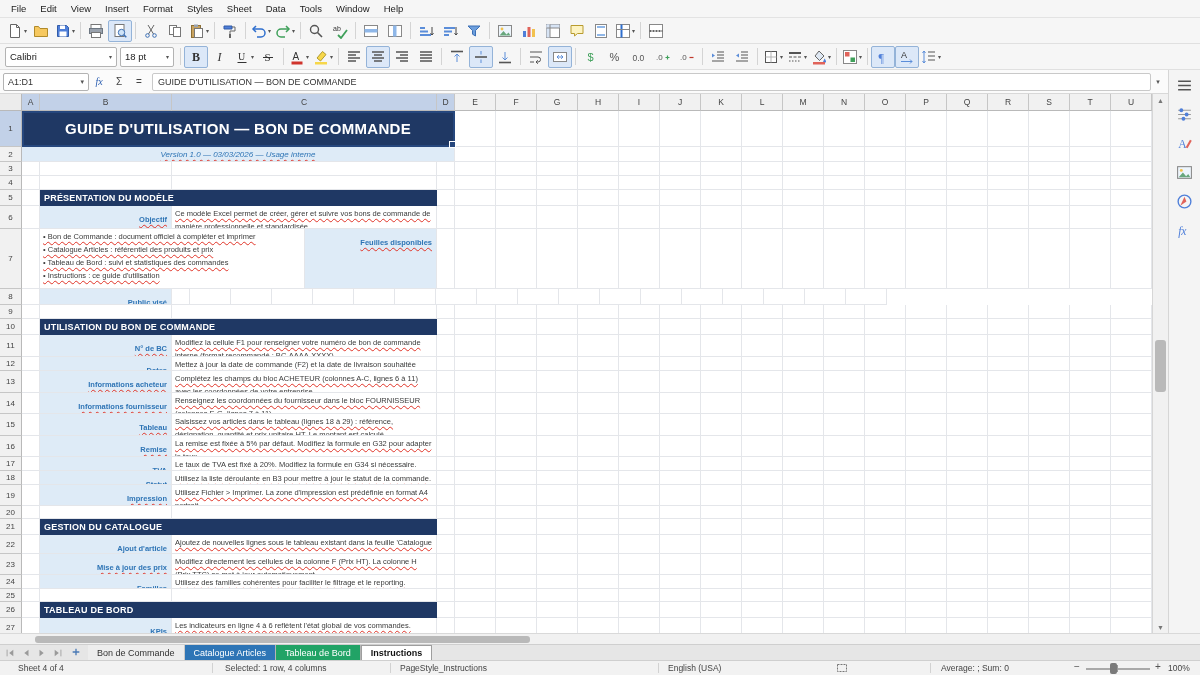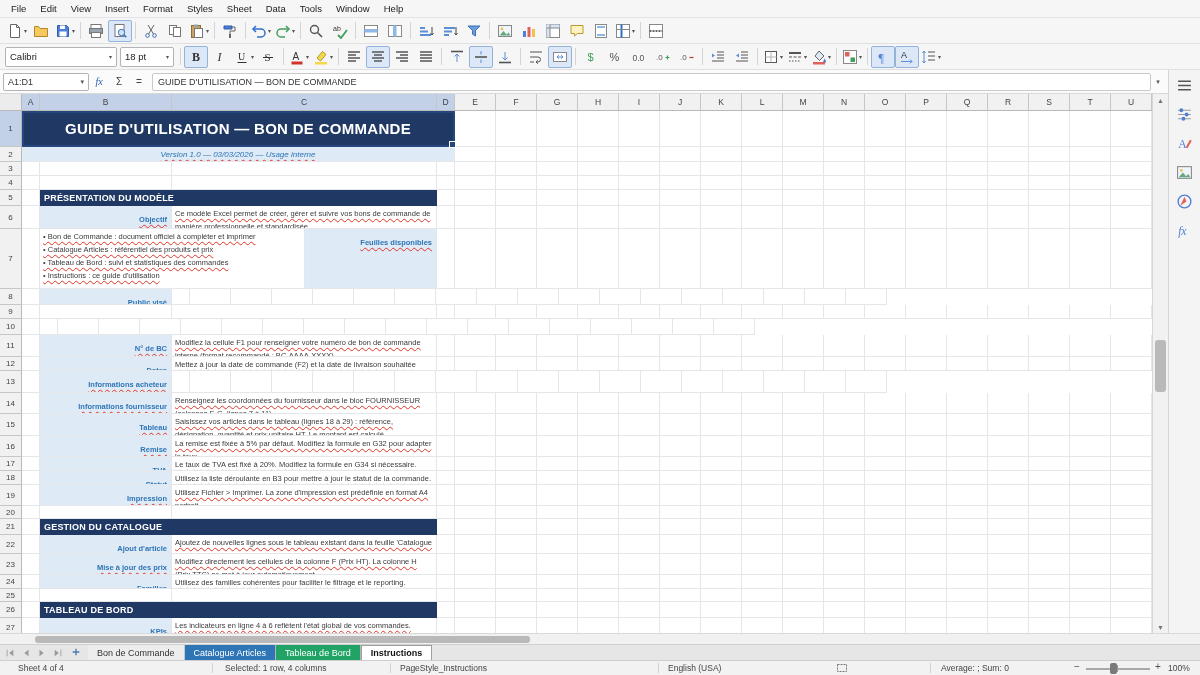--- a/index.html
+++ b/index.html
@@ -890,20 +890,23 @@
           <div class="cell" style="width: 41px;"></div>
           <div class="cell" style="width: 41px;"></div>
           <div class="cell" style="width: 41px;"></div>
           <div class="cell" style="width: 41px;"></div>
           <div class="cell" style="width: 41px;"></div>
           <div class="cell" style="width: 41px;"></div>
           <div class="cell" style="width: 41px;"></div>
         </div>
         <div class="grid-row" style="height: 16px;">
           <div class="cell" style="width: 18px;"></div>
+          <div class="cell cell-section" style="width: 397px;">
+            <span>UTILISATION DU BON DE COMMANDE</span>
+          </div>
           <div class="cell" style="width: 18px;"></div>
           <div class="cell" style="width: 41px;"></div>
           <div class="cell" style="width: 41px;"></div>
           <div class="cell" style="width: 41px;"></div>
           <div class="cell" style="width: 41px;"></div>
           <div class="cell" style="width: 41px;"></div>
           <div class="cell" style="width: 41px;"></div>
           <div class="cell" style="width: 41px;"></div>
           <div class="cell" style="width: 41px;"></div>
           <div class="cell" style="width: 41px;"></div>
@@ -962,20 +965,23 @@
           <div class="cell" style="width: 41px;"></div>
           <div class="cell" style="width: 41px;"></div>
           <div class="cell" style="width: 41px;"></div>
           <div class="cell" style="width: 41px;"></div>
           <div class="cell" style="width: 41px;"></div>
           <div class="cell" style="width: 41px;"></div>
         </div>
         <div class="grid-row" style="height: 22px;">
           <div class="cell" style="width: 18px;"></div>
           <div class="cell cell-label" style="width: 132px;"><span class="sq">Informations acheteur</span></div>
+          <div class="cell cell-body" style="width: 265px;">
+            <span class="sq">Complétez les champs du bloc ACHETEUR (colonnes A-C, lignes 6 à 11) avec les coordonnées de votre entreprise.</span>
+          </div>
           <div class="cell" style="width: 18px;"></div>
           <div class="cell" style="width: 41px;"></div>
           <div class="cell" style="width: 41px;"></div>
           <div class="cell" style="width: 41px;"></div>
           <div class="cell" style="width: 41px;"></div>
           <div class="cell" style="width: 41px;"></div>
           <div class="cell" style="width: 41px;"></div>
           <div class="cell" style="width: 41px;"></div>
           <div class="cell" style="width: 41px;"></div>
           <div class="cell" style="width: 41px;"></div>

